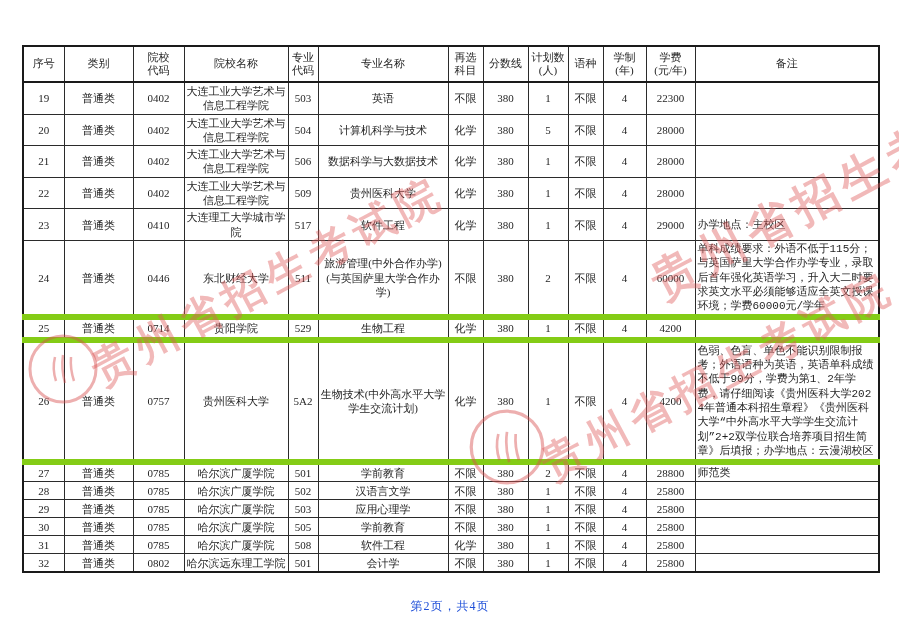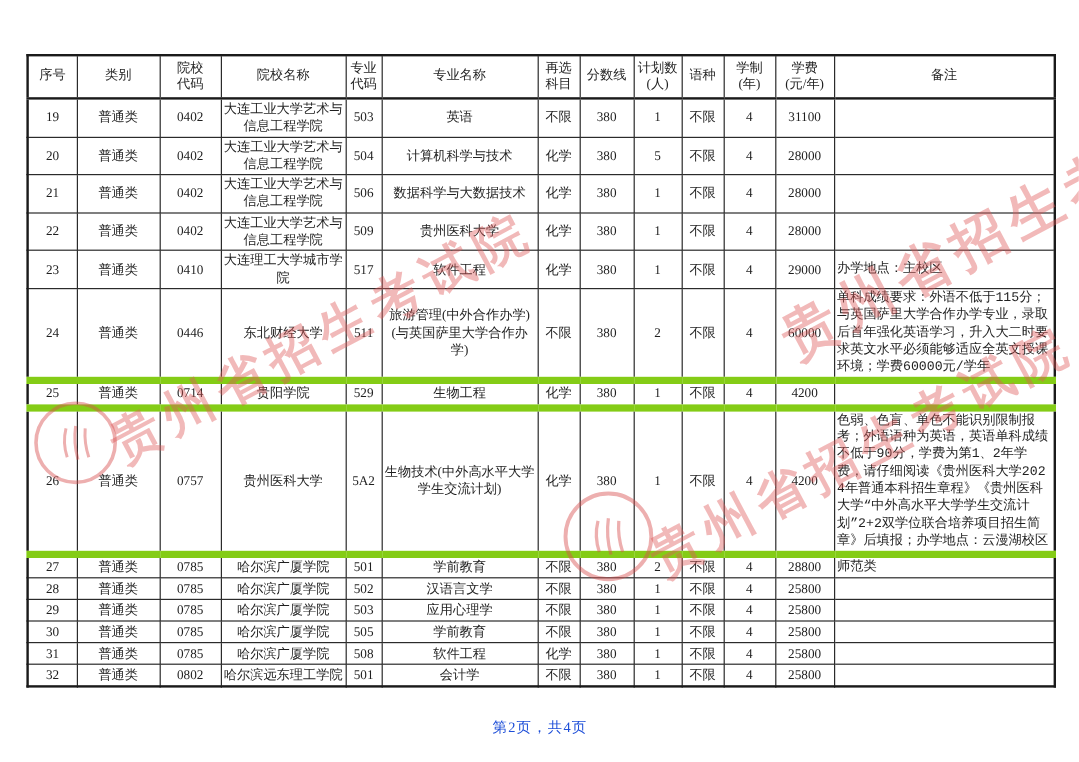--- a/index.html
+++ b/index.html
@@ -93,21 +93,21 @@
           <td>普通类</td>
           <td>0402</td>
           <td>大连工业大学艺术与信息工程学院</td>
           <td>503</td>
           <td>英语</td>
           <td>不限</td>
           <td>380</td>
           <td>1</td>
           <td>不限</td>
           <td>4</td>
-          <td>31100</td>
+          <td>22300</td>
           <td class="remark"></td>
         </tr>
         <tr class="tall2">
           <td>20</td>
           <td>普通类</td>
           <td>0402</td>
           <td>大连工业大学艺术与信息工程学院</td>
           <td>504</td>
           <td>计算机科学与技术</td>
           <td>化学</td>

